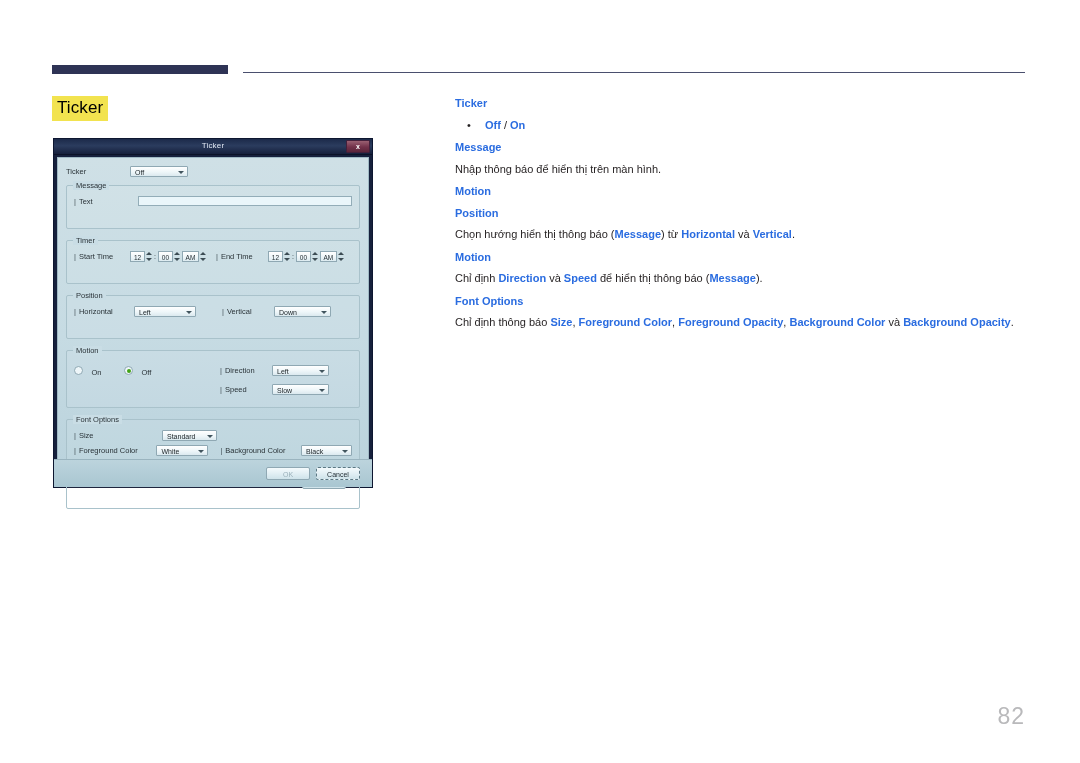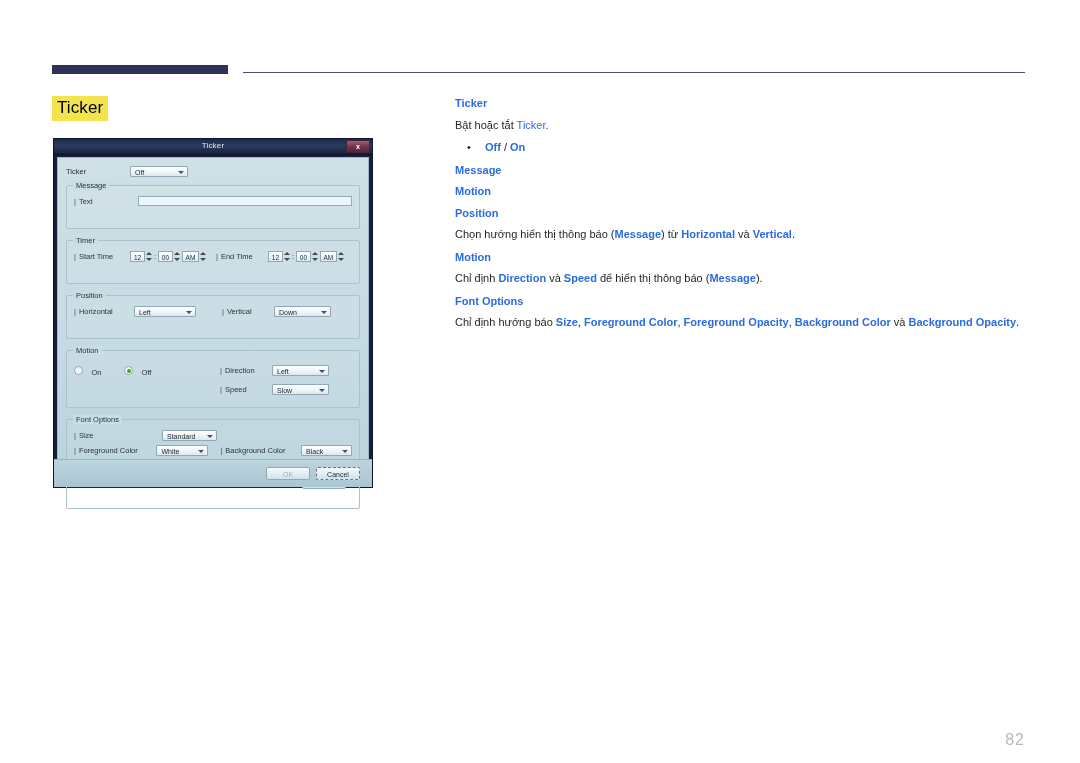--- a/index.html
+++ b/index.html
@@ -45,24 +45,23 @@
     background: #f2e34f;
     padding: 1px 5px 2px 5px;
     letter-spacing: 0.1px;
   }
 
   
   #page-number {
     position: absolute;
     right: 55px;
     top: 703px;
-    font-size: 16px;
+    font-size: 23px;
     color: #b9b9bb;
     letter-spacing: 1px;
-    margin-top: 28px;
   }
 
   
   #dialog {
     position: absolute;
     left: 53px;
     top: 138px;
     width: 320px;
     height: 350px;
     background: #16203c;
@@ -463,29 +462,29 @@
       <span class="pushbtn disabled" style="width:44px;margin-right:6px;">OK</span>
       <span class="pushbtn focused" style="width:44px;">Cancel</span>
     </div>
   </div>
 </div>
 
 <div id="text-column">
 
 
   <p class="heading">Ticker</p>
-  <p><span>Bật hoặc tắt </span><span class="kw-plain">Ticker</span><span>.</span></p>
   <p class="bullet"><span>Off</span><span class="sep"> / </span><span>On</span></p>
 
   <p class="heading">Message</p>
+  <p>Nhập thông báo để hiển thị trên màn hình.</p>
 
   <p class="heading">Motion</p>
 
   <p class="heading">Position</p>
   <p><span>Chọn hướng hiển thị thông báo (</span><span class="kw">Message</span><span>) từ </span><span class="kw">Horizontal</span><span> và </span><span class="kw">Vertical</span><span>.</span></p>
 
   <p class="heading">Motion</p>
   <p><span>Chỉ định </span><span class="kw">Direction</span><span> và </span><span class="kw">Speed</span><span> để hiển thị thông báo (</span><span class="kw">Message</span><span>).</span></p>
 
   <p class="heading">Font Options</p>
-  <p><span>Chỉ định hướng báo </span><span class="kw">Size</span><span>, </span><span class="kw">Foreground Color</span><span>, </span><span class="kw">Foreground Opacity</span><span>, </span><span class="kw">Background Color</span><span> và </span><span class="kw">Background Opacity</span><span>.</span></p>
+  <p><span>Chỉ định thông báo </span><span class="kw">Size</span><span>, </span><span class="kw">Foreground Color</span><span>, </span><span class="kw">Foreground Opacity</span><span>, </span><span class="kw">Background Color</span><span> và </span><span class="kw">Background Opacity</span><span>.</span></p>
 
 </div>
 
 </body></html>

